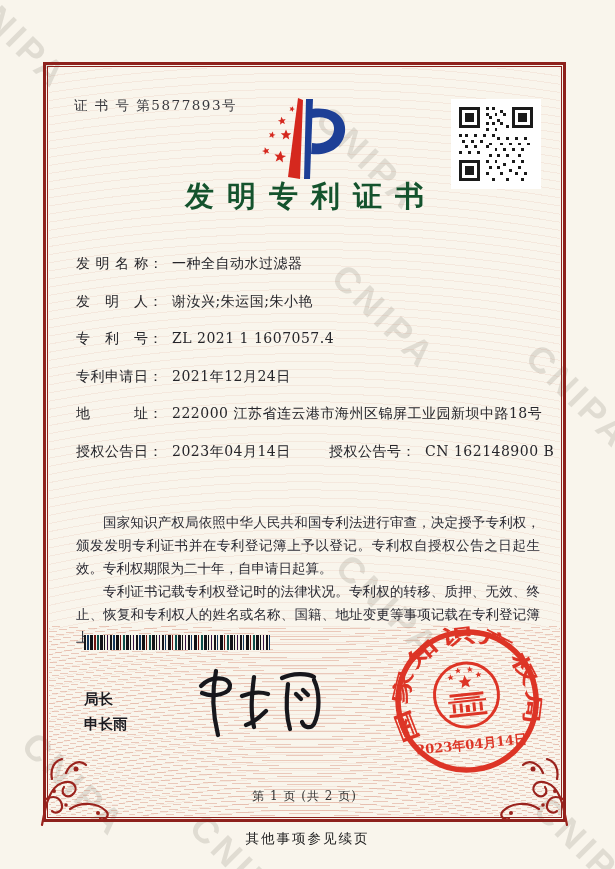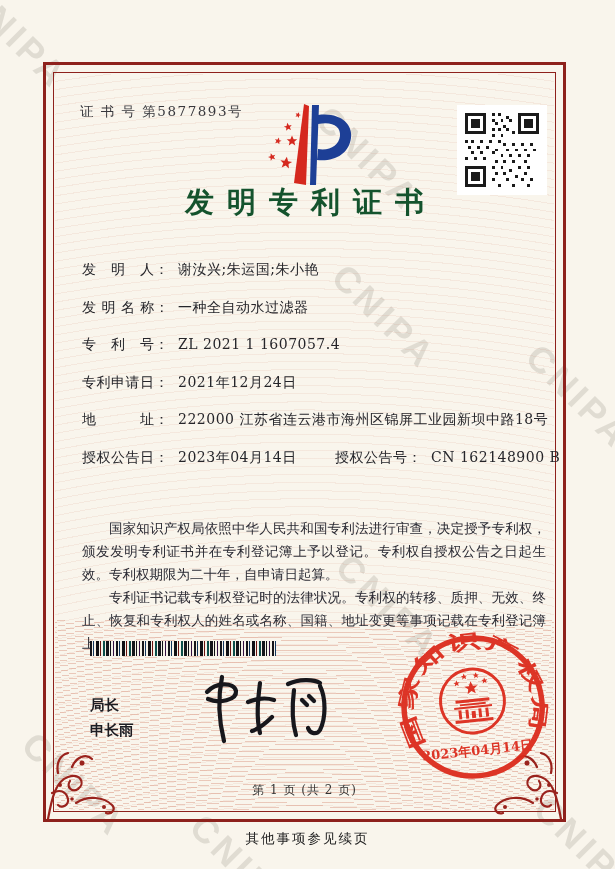--- a/index.html
+++ b/index.html
@@ -20,21 +20,21 @@
     transform:rotate(45deg); transform-origin:0 50%;
     white-space:nowrap; pointer-events:none;
   }
   .wm1{left:-30px;top:-30px;} .wm2{left:322px;top:92px;}
   .wm3{left:338px;top:250px;} .wm4{left:532px;top:330px;}
   .wm5{left:342px;top:540px;} .wm6{left:28px;top:718px;}
   .wm7{left:196px;top:800px;} .wm8{left:540px;top:782px;}
   
   .frame-outer {
     position:absolute; left:43px; top:62px; width:523px; height:760px;
-    border:3px solid #8e211c; padding:7px; z-index:2;
+    border:3px solid #8e211c; padding:1px; z-index:2;
   }
   .frame-inner {
     position:relative; width:100%; height:100%;
     border:1px solid #8e211c;
   }
   .waves-faint {
     position:absolute; inset:1px; z-index:0;
     background:repeating-radial-gradient(190% 130% at 50% 230%,
       rgba(203,116,90,0.10) 0 1px, rgba(203,116,90,0) 1px 8px);
   }
@@ -179,26 +179,26 @@
           <rect x="1" y="19" width="5" height="5" fill="#fff"></rect>
           <rect x="2" y="20" width="3" height="3" fill="#1a1a1a"></rect>
         <path fill="#1a1a1a" d="M9,0h1v1h-1z M11,0h1v1h-1z M14,1h1v1h-1z M9,2h1v1h-1z M12,2h1v1h-1z M15,2h1v1h-1z M10,3h1v1h-1z M13,4h1v1h-1z M9,5h1v1h-1z M11,5h1v1h-1z M14,5h1v1h-1z M16,6h1v1h-1z M9,7h1v1h-1z M12,7h1v1h-1z M0,9h1v1h-1z M2,9h1v1h-1z M5,9h1v1h-1z M8,9h1v1h-1z M11,9h1v1h-1z M13,10h1v1h-1z M16,10h1v1h-1z M19,10h1v1h-1z M22,10h1v1h-1z M1,11h1v1h-1z M4,11h1v1h-1z M7,11h1v1h-1z M10,12h1v1h-1z M14,12h1v1h-1z M17,12h1v1h-1z M20,12h1v1h-1z M23,12h1v1h-1z M2,13h1v1h-1z M5,13h1v1h-1z M9,13h1v1h-1z M12,14h1v1h-1z M15,14h1v1h-1z M18,14h1v1h-1z M21,14h1v1h-1z M0,15h1v1h-1z M3,15h1v1h-1z M6,15h1v1h-1z M10,16h1v1h-1z M13,16h1v1h-1z M16,16h1v1h-1z M20,16h1v1h-1z M9,18h1v1h-1z M12,18h1v1h-1z M18,18h1v1h-1z M21,18h1v1h-1z M15,19h1v1h-1z M10,20h1v1h-1z M13,20h1v1h-1z M20,20h1v1h-1z M17,21h1v1h-1z M9,22h1v1h-1z M14,22h1v1h-1z M19,22h1v1h-1z M22,22h1v1h-1z M11,24h1v1h-1z M16,24h1v1h-1z M21,24h1v1h-1z"></path>
       </svg>
     </div>
 
     <div class="doc-title">发明专利证书</div>
 
     <div class="fields">
       <div class="field-row">
+        <span class="field-label">发 明 名 称：</span>
+        <span class="field-value">一种全自动水过滤器</span>
+      </div>
+      <div class="field-row">
         <span class="field-label">发　明　人：</span>
         <span class="field-value">谢汝兴;朱运国;朱小艳</span>
-      </div>
-      <div class="field-row">
-        <span class="field-label">发 明 名 称：</span>
-        <span class="field-value">一种全自动水过滤器</span>
       </div>
       <div class="field-row">
         <span class="field-label">专　利　号：</span>
         <span class="field-value">ZL 2021 1 1607057.4</span>
       </div>
       <div class="field-row">
         <span class="field-label">专利申请日：</span>
         <span class="field-value">2021年12月24日</span>
       </div>
       <div class="field-row">

